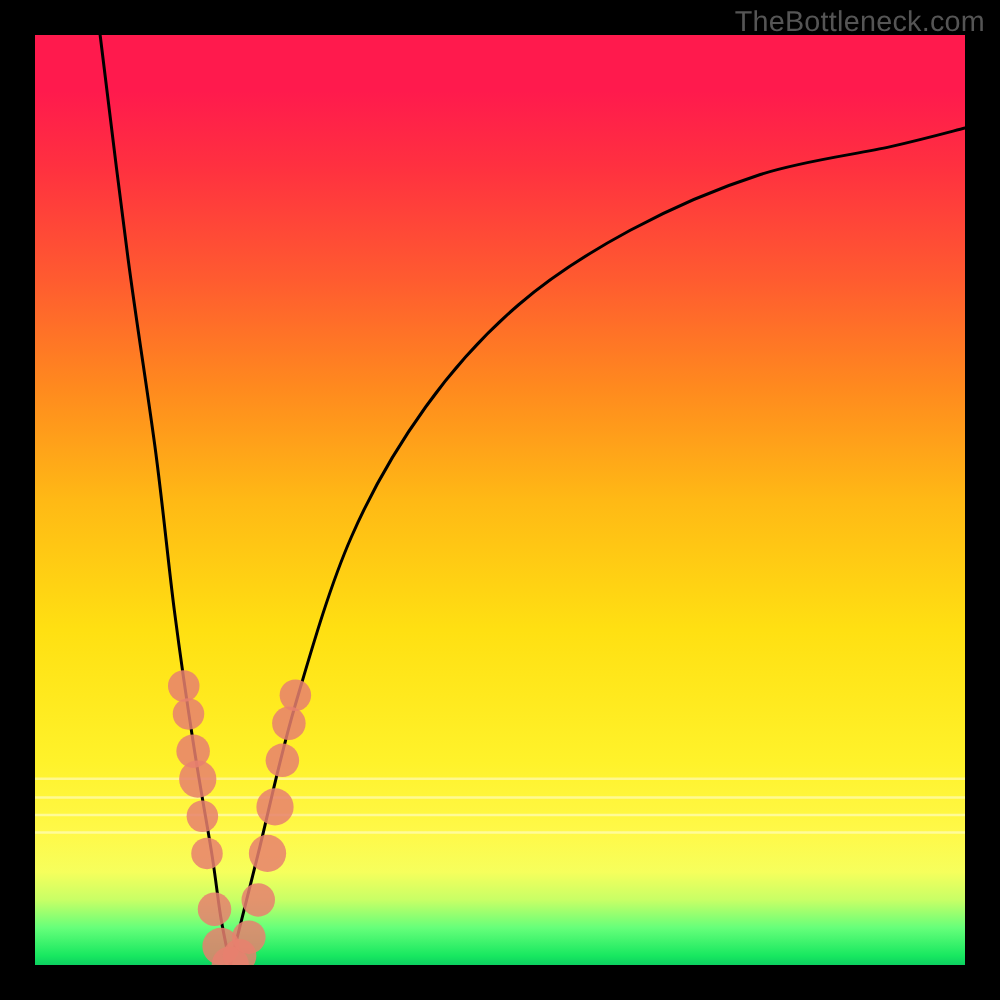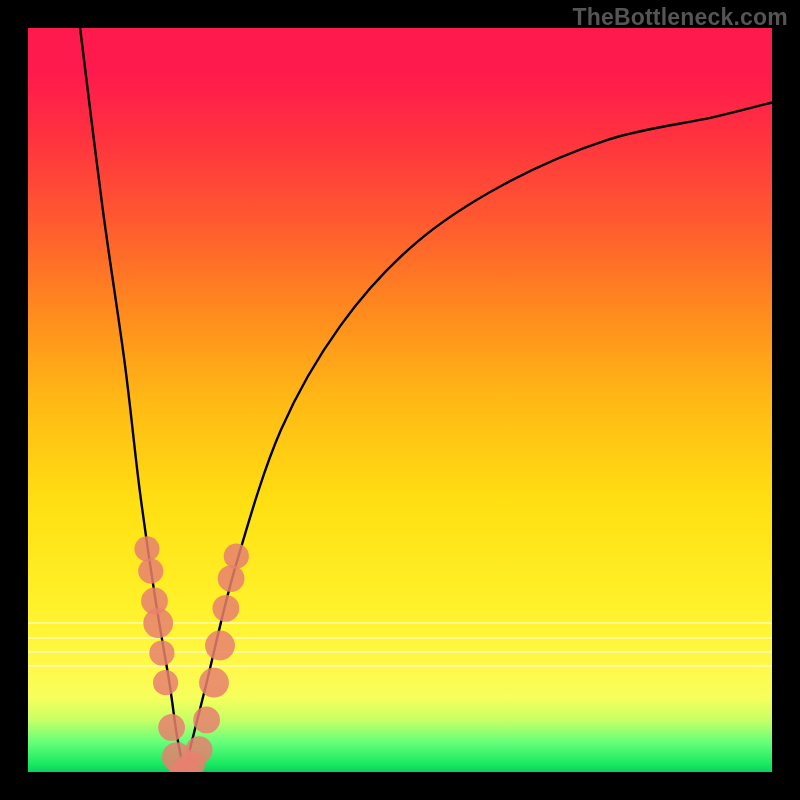--- a/index.html
+++ b/index.html
@@ -58,21 +58,21 @@
     inset: 0;
     width: 100%;
     height: 100%;
   }
   .attribution {
     position: absolute;
     top: 4px;
     right: 12px;
     color: #555;
     font-size: 23px;
-    font-weight: 700;
+    font-weight: 400;
     letter-spacing: 0.2px;
     user-select: none;
   }
 </style>
 </head>
 <body>
 
 <div class="frame">
 
   <div class="plot-area">

